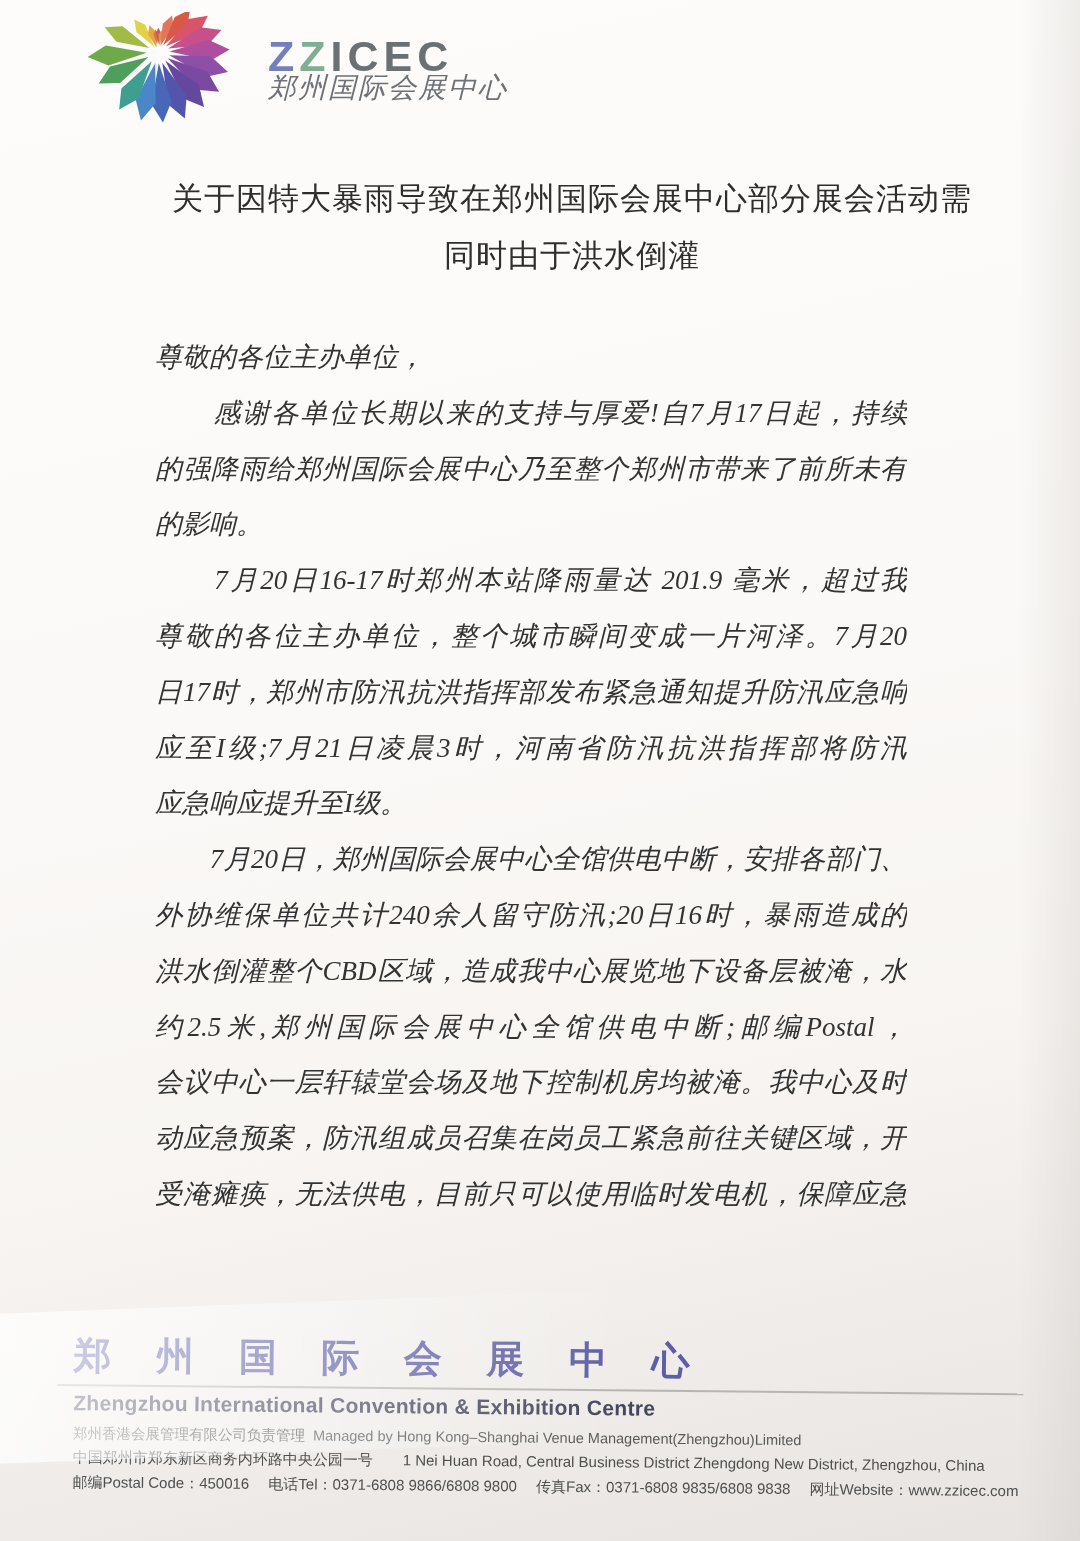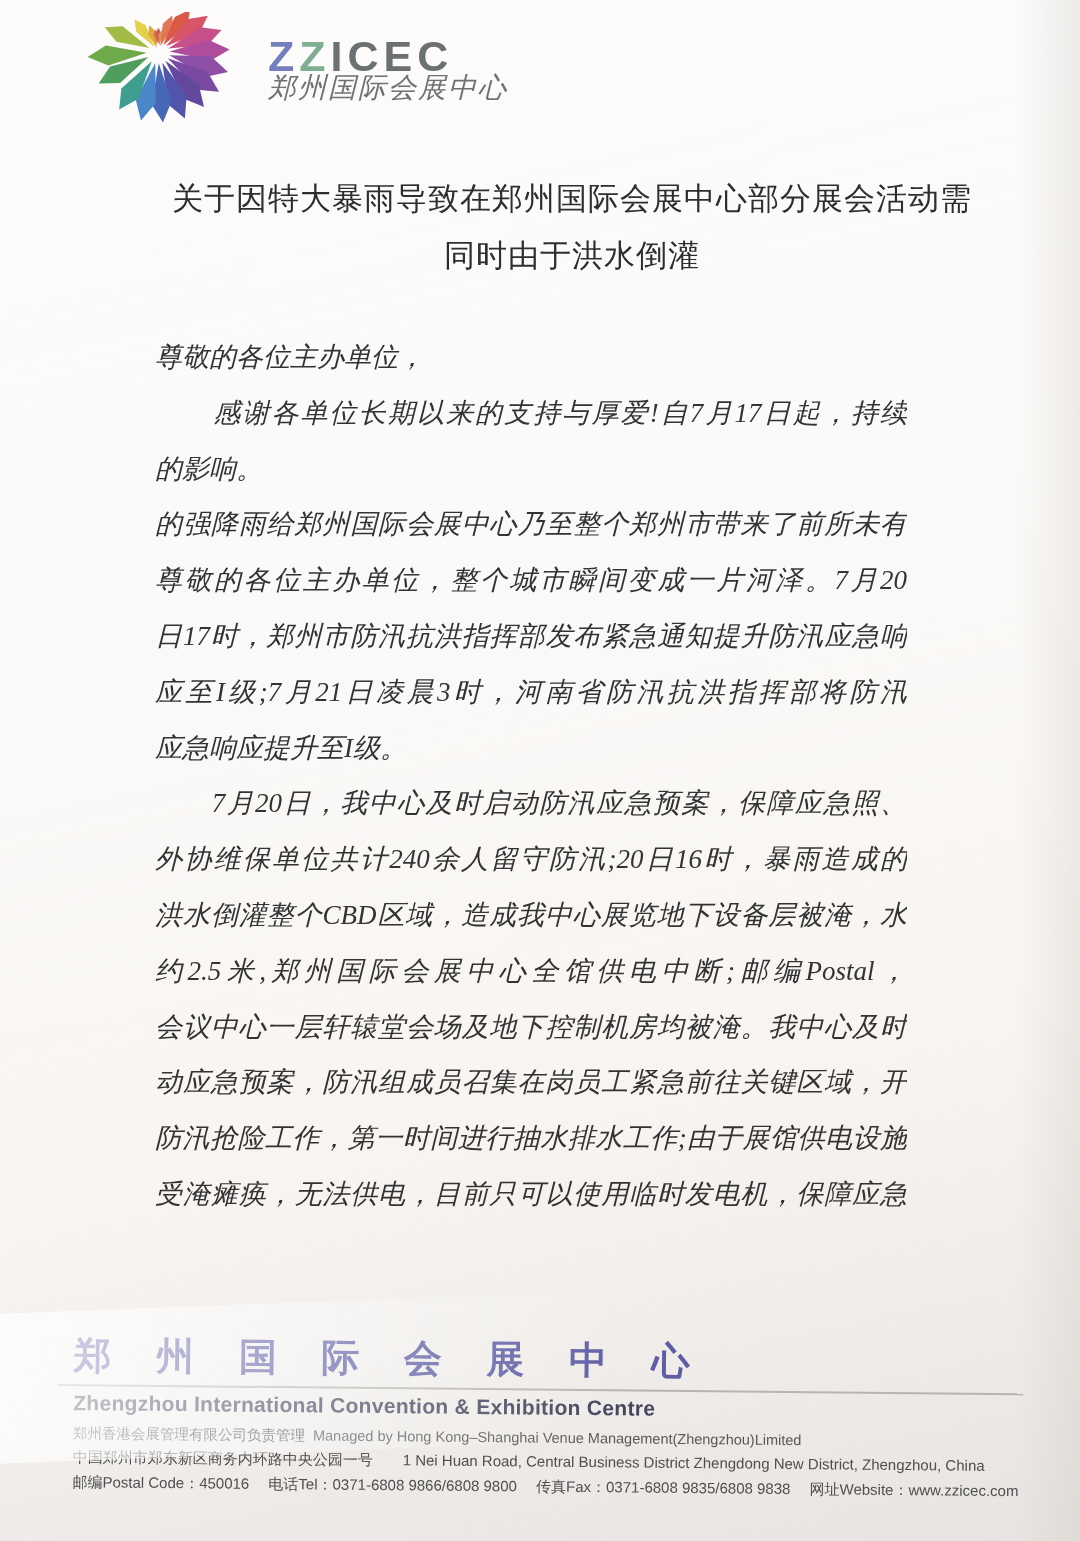--- a/index.html
+++ b/index.html
@@ -130,33 +130,33 @@
   </div>
 
   <div class="doc-title">
     <div>关于因特大暴雨导致在郑州国际会展中心部分展会活动需</div>
     <div>同时由于洪水倒灌</div>
   </div>
 
   <div class="letter-body">
     <div class="line pend">尊敬的各位主办单位，</div>
     <div class="line">　　感谢各单位长期以来的支持与厚爱!自7月17日起，持续</div>
+    <div class="line">的强降雨给郑州国际会展中心乃至整个郑州市带来了前所未有</div>
     <div class="line pend">的影响。</div>
-    <div class="line">的强降雨给郑州国际会展中心乃至整个郑州市带来了前所未有</div>
+    <div class="line">　　7月20日16-17时郑州本站降雨量达 201.9 毫米，超过我</div>
     <div class="line">尊敬的各位主办单位，整个城市瞬间变成一片河泽。7月20</div>
     <div class="line">日17时，郑州市防汛抗洪指挥部发布紧急通知提升防汛应急响</div>
     <div class="line">应至I级;7月21日凌晨3时，河南省防汛抗洪指挥部将防汛</div>
     <div class="line pend">应急响应提升至I级。</div>
-    <div class="line">　　7月20日，我中心及时启动防汛应急预案，保障应急照、</div>
+    <div class="line">　　7月20日，郑州国际会展中心全馆供电中断，安排各部门、</div>
     <div class="line">外协维保单位共计240余人留守防汛;20日16时，暴雨造成的</div>
     <div class="line">洪水倒灌整个CBD区域，造成我中心展览地下设备层被淹，水深</div>
     <div class="line">约2.5米,郑州国际会展中心全馆供电中断;邮编Postal，</div>
     <div class="line">会议中心一层轩辕堂会场及地下控制机房均被淹。我中心及时启</div>
     <div class="line">动应急预案，防汛组成员召集在岗员工紧急前往关键区域，开展</div>
-    <div class="line">防汛抢险工作，第一时间进行抽水排水工作;由于展馆供电设施</div>
     <div class="line">受淹瘫痪，无法供电，目前只可以使用临时发电机，保障应急照</div>
   </div>
 
   <div class="footer">
     <div class="f-name-zh">郑 州 国 际 会 展 中 心</div>
     <div class="f-rule"></div>
     <div class="f-name-en">Zhengzhou International Convention &amp; Exhibition Centre</div>
     <div class="f-managed">郑州香港会展管理有限公司负责管理  Managed by Hong Kong–Shanghai Venue Management(Zhengzhou)Limited</div>
     <div class="f-address">中国郑州市郑东新区商务内环路中央公园一号　　1 Nei Huan Road, Central Business District Zhengdong New District, Zhengzhou, China</div>
     <div class="f-contact">邮编Postal Code：450016　 电话Tel：0371-6808 9866/6808 9800　 传真Fax：0371-6808 9835/6808 9838　 网址Website：www.zzicec.com</div>

